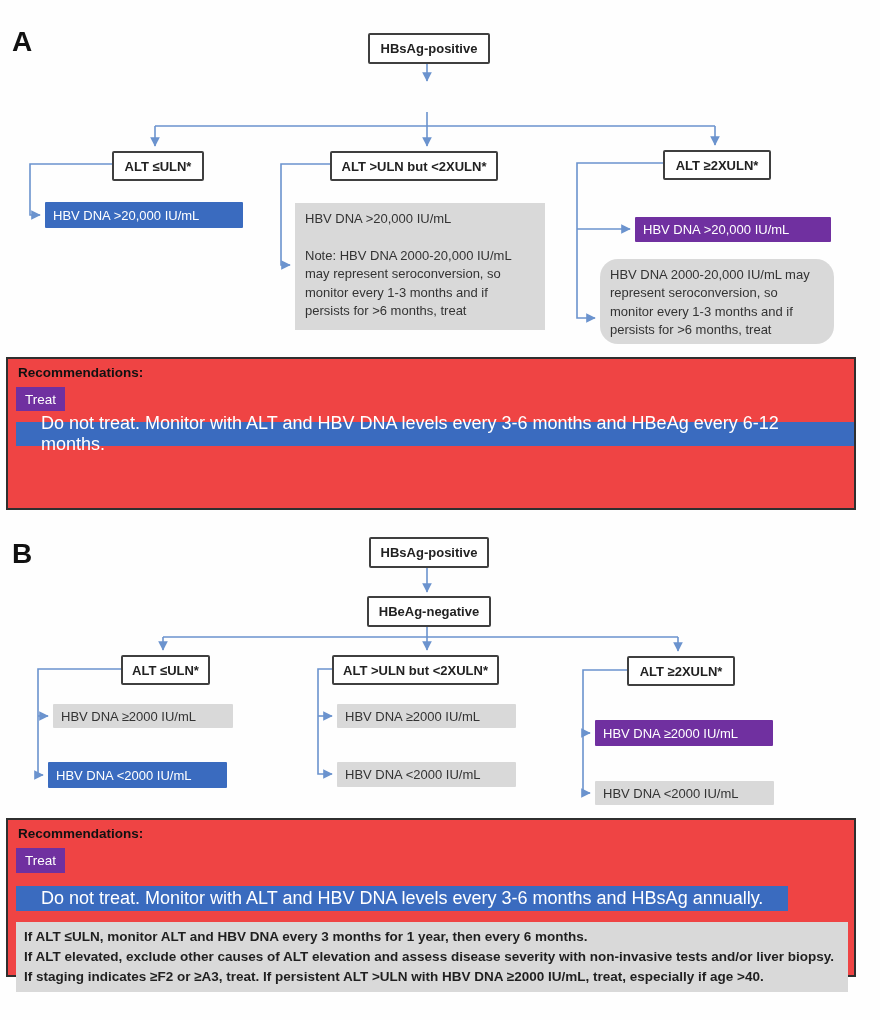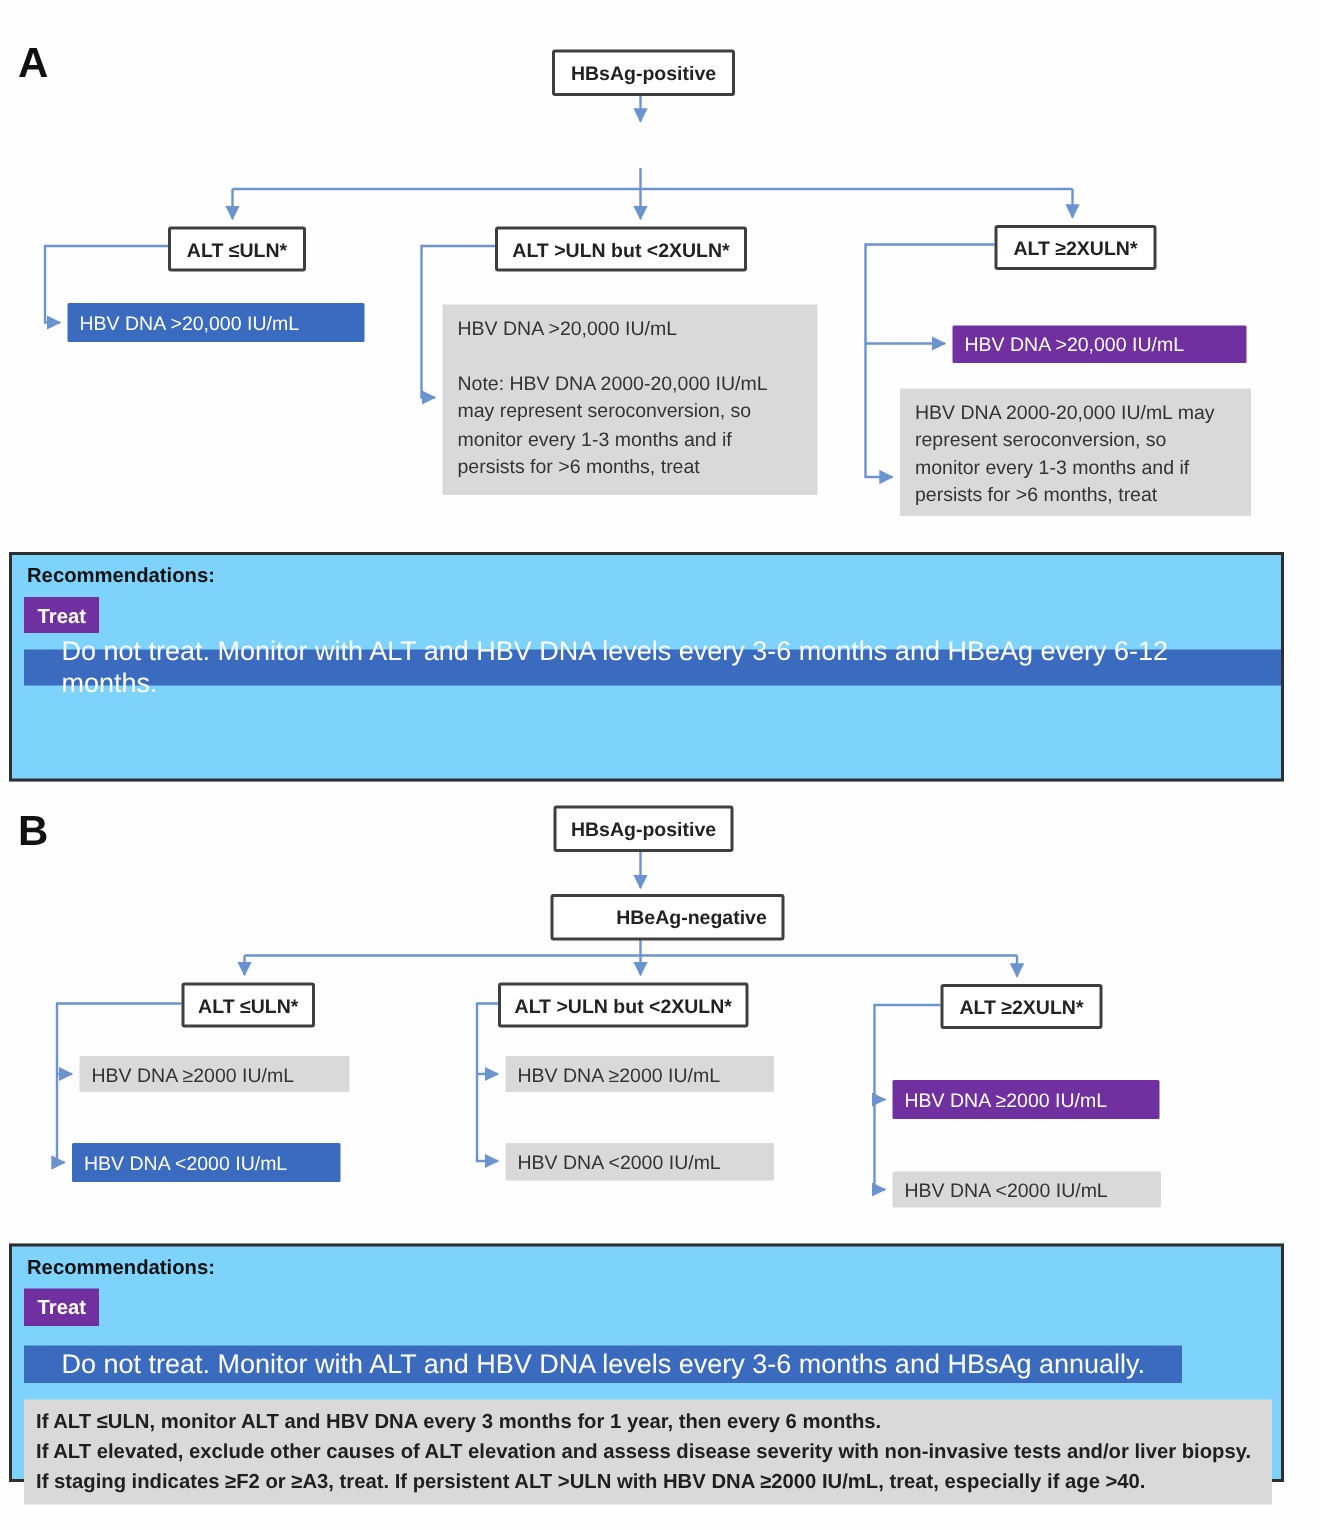--- a/index.html
+++ b/index.html
@@ -15,51 +15,51 @@
   .panel-label{position:absolute;font-size:28px;font-weight:bold;color:#111;}
   .node{position:absolute;background:#fff;border:2px solid var(--border);border-radius:2px;
         display:flex;align-items:center;justify-content:center;
         font-weight:bold;font-size:13px;color:#222;text-align:center;}
   .chip{position:absolute;display:flex;align-items:center;font-size:13px;padding:0 8px;border-radius:1px;}
   .chip.blue{background:var(--blue);color:#fff;}
   .chip.purple{background:var(--purple);color:#fff;}
   .chip.gray{background:var(--gray);color:var(--text);}
   .block{position:absolute;background:var(--gray);color:var(--text);font-size:13px;
          line-height:1.42;padding:7px 10px;white-space:pre-line;}
-  .recbox{position:absolute;background:#7dd3fc;border:2px solid #2f2f2f;margin-top:11px;}
+  .recbox{position:absolute;background:#ef4444;border:2px solid #2f2f2f;}
   .rec-heading{position:absolute;left:10px;font-weight:bold;font-size:13.5px;color:#111;}
-  .rec-chip{position:absolute;left:8px;display:flex;align-items:center;font-weight:bold;
+  .rec-chip{position:absolute;left:8px;display:flex;align-items:center;font-weight:normal;
             font-size:13.5px;padding:0 9px;}
   .rec-chip.purple{background:var(--purple);color:#fff;}
   .rec-bar{position:absolute;left:8px;display:flex;align-items:center;background:var(--blue);
            color:#fff;font-weight:normal;font-size:18px;padding:0 25px;}
   .rec-block{position:absolute;left:8px;background:var(--gray);color:#1f1f1f;font-weight:bold;
              font-size:13.5px;line-height:1.48;padding:5px 8px;white-space:pre-line;}
   .footnote{position:absolute;left:8px;top:980px;width:864px;font-size:10.8px;font-style:italic;
             color:#222;line-height:1.3;}
   
   .a-label{left:12px;top:26px;}
   .a-hbsag{left:368px;top:33px;width:118px;height:27px;}
   .a-hbeag{left:367px;top:85px;width:120px;height:27px;}
   .a-alt1{left:112px;top:151px;width:88px;height:26px;}
   .a-alt2{left:330px;top:151px;width:164px;height:26px;}
   .a-alt3{left:663px;top:150px;width:104px;height:26px;}
   .a-blue{left:45px;top:202px;width:182px;height:26px;}
   .a-mid-gray{left:295px;top:203px;width:250px;height:127px;box-sizing:border-box;}
   .a-purple{left:635px;top:217px;width:180px;height:25px;}
-  .a-right-gray{left:600px;top:259px;width:234px;height:85px;box-sizing:border-box;}
+  .a-right-gray{left:600px;top:259px;width:234px;height:85px;box-sizing:border-box;border-radius:18px;}
   .a-rec{left:6px;top:357px;width:846px;height:149px;}
   .a-rec .rec-heading{top:6px;}
   .a-rec .rec-chip{top:28px;height:24px;}
   .a-rec .rec-bar{top:63px;height:24px;}
   .a-rec .rec-block{top:95px;width:816px;}
   
   .b-label{left:12px;top:538px;}
   .b-hbsag{left:369px;top:537px;width:116px;height:27px;}
-  .b-hbeag{left:367px;top:596px;width:120px;height:27px;padding-left:32px;}
+  .b-hbeag{left:367px;top:596px;width:120px;height:27px;}
   .b-alt1{left:121px;top:655px;width:85px;height:26px;}
   .b-alt2{left:332px;top:655px;width:163px;height:26px;}
   .b-alt3{left:627px;top:656px;width:104px;height:26px;}
   .b1-gray{left:53px;top:704px;width:164px;height:24px;}
   .b1-blue{left:48px;top:762px;width:163px;height:26px;}
   .b2-gray1{left:337px;top:704px;width:163px;height:24px;}
   .b2-gray2{left:337px;top:762px;width:163px;height:25px;}
   .b3-purple{left:595px;top:720px;width:162px;height:26px;}
   .b3-gray{left:595px;top:781px;width:163px;height:24px;}
   .b-rec{left:6px;top:818px;width:846px;height:155px;}

